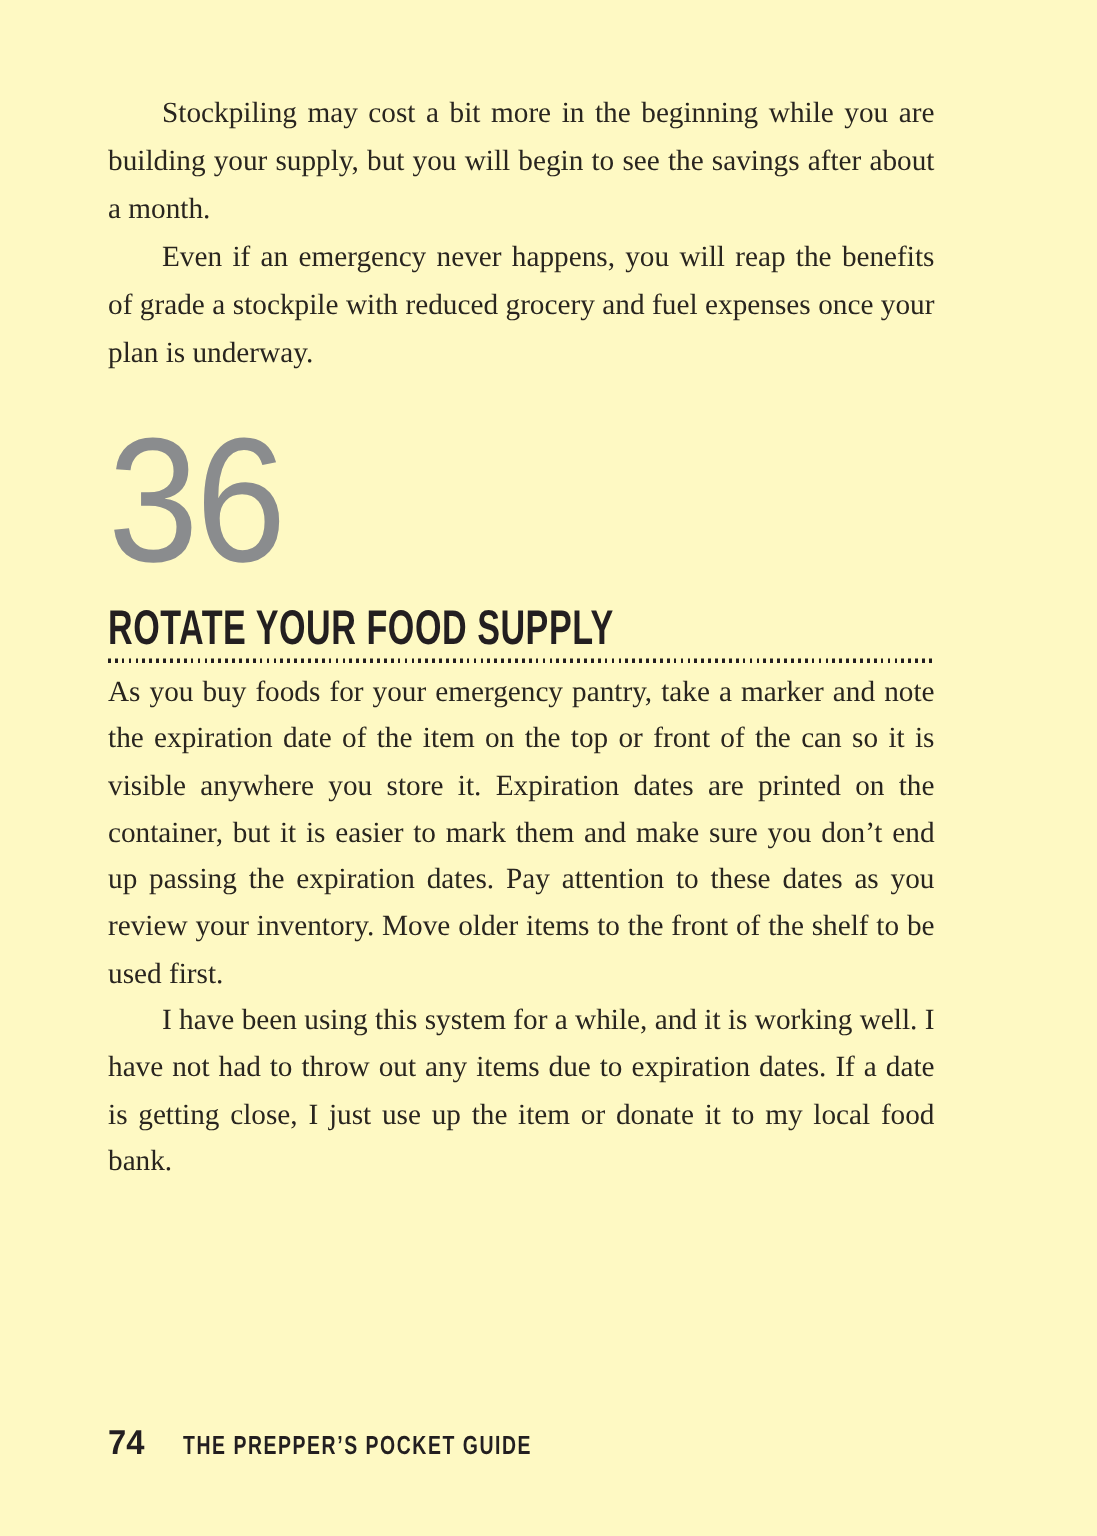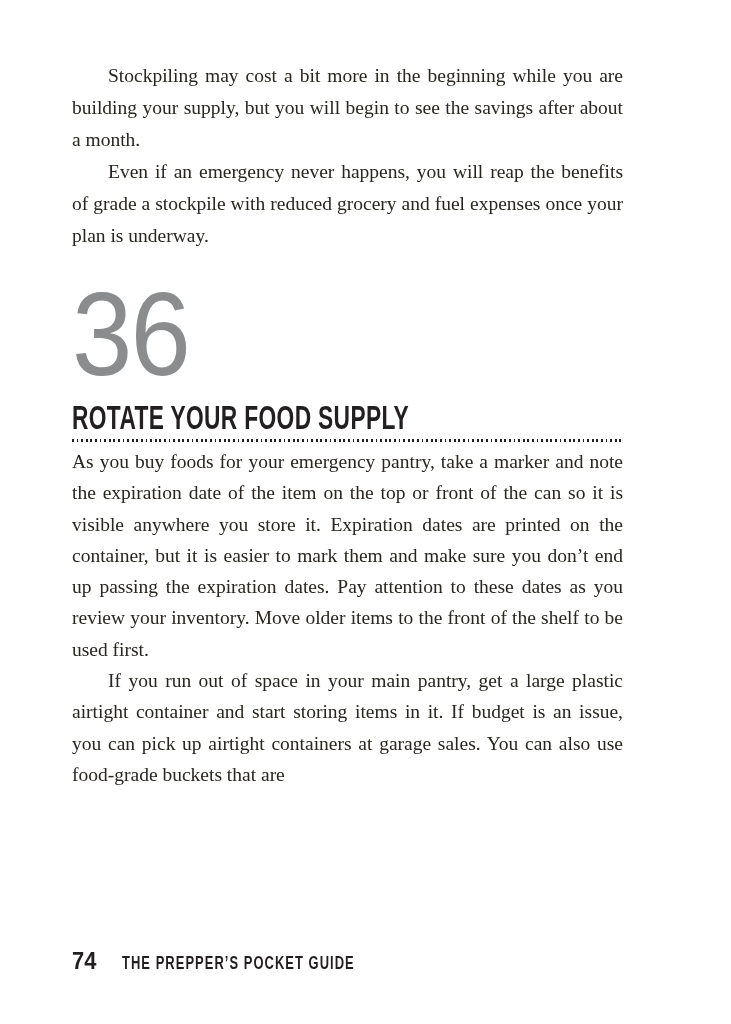--- a/index.html
+++ b/index.html
@@ -5,21 +5,21 @@
   html, body {
     margin: 0;
     padding: 0;
     background: #e8e8e8;
   }
   .page {
     position: relative;
     width: 731px;
     height: 1024px;
     margin: 0 auto;
-    background: #ffffff;
+    background: #fef9c3;
     overflow: hidden;
     font-family: "Liberation Serif", serif;
   }
   .content {
     position: absolute;
     top: 60px;
     left: 72px;
     width: 551px;
   }
   .bodytext {
@@ -119,21 +119,21 @@
     </div>
 
     <h1 class="chapter-title">
       <span class="squeeze">ROTATE YOUR FOOD SUPPLY</span>
     </h1>
 
     <div class="dotted-rule"></div>
 
     <div class="section-body">
       <p class="bodytext">As you buy foods for your emergency pantry, take a marker and note the expiration date of the item on the top or front of the can so it is visible anywhere you store it. Expiration dates are printed on the container, but it is easier to mark them and make sure you don’t end up passing the expiration dates. Pay attention to these dates as you review your inventory. Move older items to the front of the shelf to be used first.</p>
-      <p class="bodytext indent">If you run out of space in your main pantry, get a large plastic airtight container and start storing items in it. If budget is an issue, you can pick up airtight containers at garage sales. You can also use food-grade buckets that are</p>
+      <p class="bodytext indent">I have been using this system for a while, and it is working well. I have not had to throw out any items due to expiration dates. If a date is getting close, I just use up the item or donate it to my local food bank.</p>
     </div>
   </div>
 
   <div class="page-footer">
     <span class="page-num"><span class="squeeze">74</span></span>
     <span class="book-title"><span class="squeeze">THE PREPPER’S POCKET GUIDE</span></span>
   </div>
 </div>
 
 </body></html>

